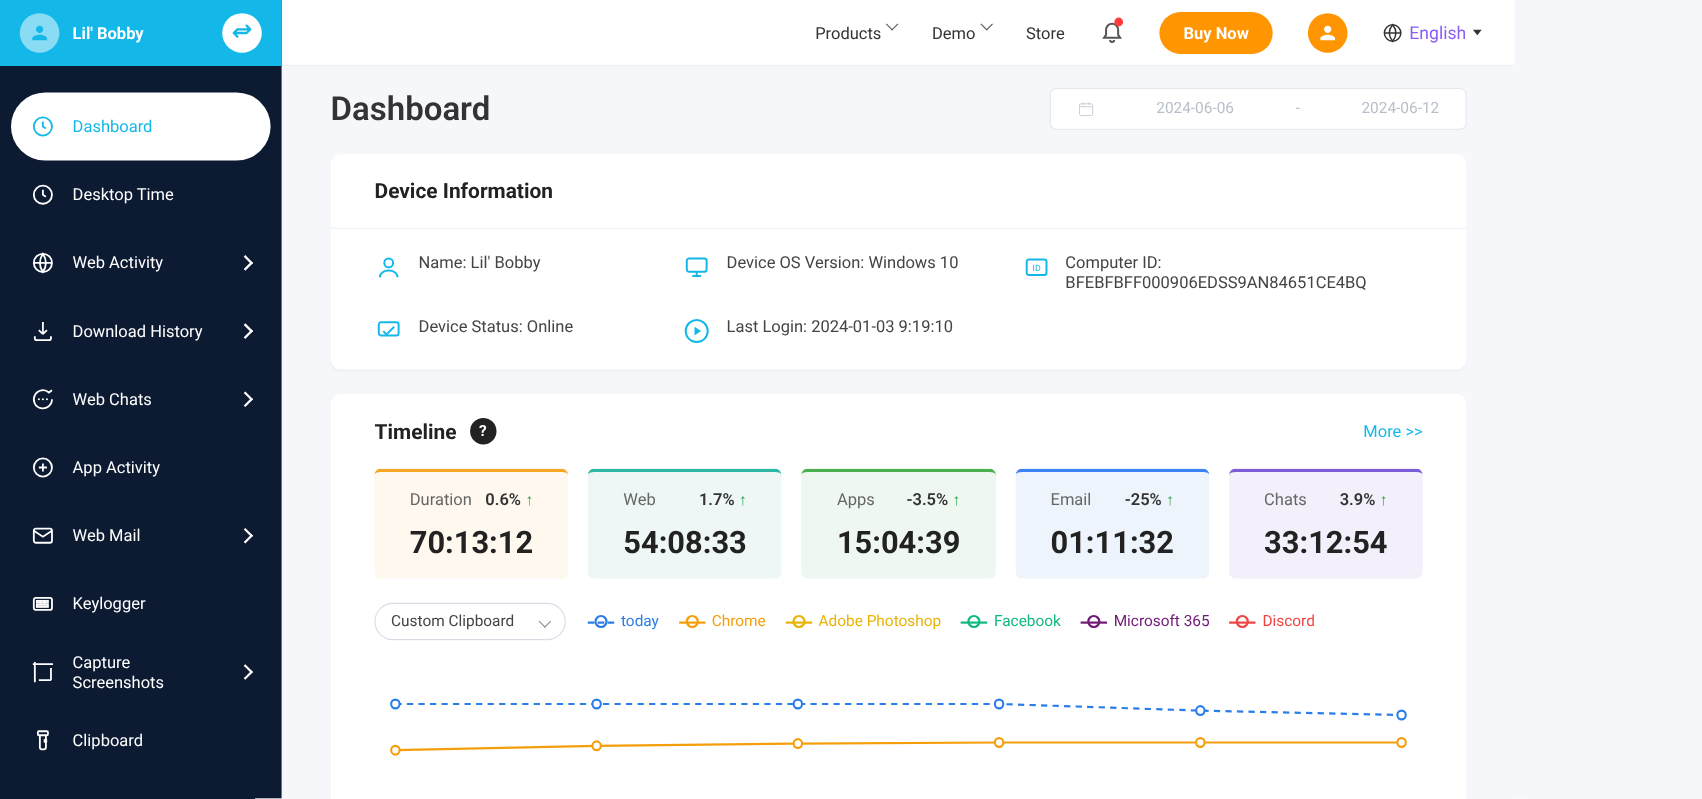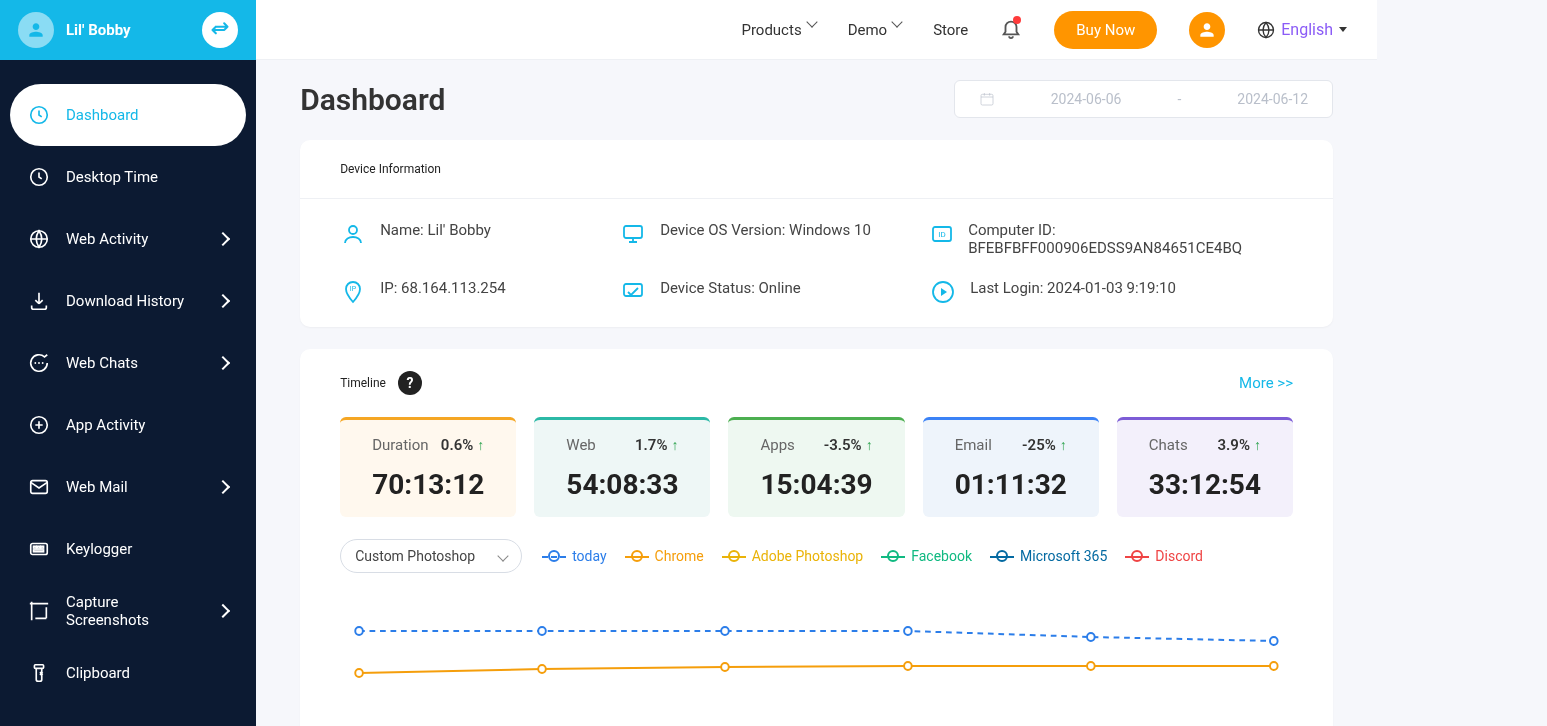--- a/index.html
+++ b/index.html
@@ -27,36 +27,36 @@
   .nav-item .chev { margin-left: auto; width: 10px; height: 10px; border-right: 2px solid #fff; border-bottom: 2px solid #fff; transform: rotate(-45deg); }
 
   
   .main { flex: 1; display: flex; flex-direction: column; background: #fff; }
   .topbar { height: 60px; display: flex; align-items: center; justify-content: flex-end; padding: 0 30px; gap: 32px; border-bottom: 1px solid #eef0f4; background:#fff;}
   .top-link { font-size: 15px; color: #333; cursor: pointer; display: flex; align-items: flex-start; gap: 6px; }
   .top-link .dd { width: 8px; height: 8px; border-right: 1.5px solid #555; border-bottom: 1.5px solid #555; transform: rotate(45deg); margin-top: -3px; }
   .bell { position: relative; cursor:pointer;}
   .bell svg { width: 22px; height: 22px; stroke: #555; fill: none; stroke-width: 2; }
   .bell .dot { position: absolute; top: -1px; right: 1px; width: 8px; height: 8px; background: #ff3b3b; border-radius: 50%; }
-  .buy-now { background: #ff9500; color: #fff; font-weight: 400; padding: 10px 22px; border-radius: 22px; cursor: pointer; font-size: 15px; }
+  .buy-now { background: #ff9500; color: #fff; font-weight: 700; padding: 10px 22px; border-radius: 22px; cursor: pointer; font-size: 15px; }
   .user-circle { width: 36px; height: 36px; border-radius: 50%; background: #ff9500; display: flex; align-items: center; justify-content: center; cursor:pointer;}
   .user-circle svg { width: 20px; height: 20px; fill: #fff; }
   .lang { display: flex; align-items: center; gap: 6px; cursor: pointer; color: #8b5cf6; }
   .lang svg { width: 18px; height: 18px; stroke: #333; fill: none; stroke-width: 1.8; }
   .lang .dd2 { width: 0; height: 0; border-left: 4px solid transparent; border-right: 4px solid transparent; border-top: 5px solid #333; }
 
   .content { flex: 1; background: #f6f7fb; padding: 20px 44px; overflow-y: auto; }
   .page-head { display: flex; align-items: center; justify-content: space-between; margin-bottom: 22px; }
   .page-title { font-size: 30px; font-weight: 600; color: #333; }
   .date-range { background: #fff; border: 1px solid #e3e6ec; border-radius: 6px; padding: 10px 24px; color: #b9bfca; display: flex; align-items: center; gap: 56px; font-size: 14px; }
   .date-range svg { width: 16px; height: 16px; stroke: #b9bfca; fill: none; }
 
   .card { background: #fff; border-radius: 10px; box-shadow: 0 1px 2px rgba(0,0,0,0.04); margin-bottom: 22px; }
   .card-head { padding: 22px 40px; border-bottom: 1px solid #eef0f4; display: flex; align-items: center; gap: 12px; }
-  .card-title { font-size: 12px; font-weight: 400; color: #222; }
+  .card-title { font-size: 19px; font-weight: 700; color: #222; }
   .help-badge { width: 24px; height: 24px; border-radius: 50%; background: #222; color: #fff; display: flex; align-items: center; justify-content: center; font-weight: 700; font-size: 14px; }
   .more-link { margin-left: auto; color: #14b8e8; font-size: 15px; cursor: pointer; }
 
   .card-body { padding: 22px 40px; }
   .info-grid { display: grid; grid-template-columns: 260px 290px auto; gap: 22px 20px; }
   .info-item { display: flex; align-items: flex-start; gap: 14px; font-size: 15px; color: #444; }
   .info-item .ii { width: 26px; height: 26px; display: flex; align-items: center; justify-content: center; }
   .info-item .ii svg { width: 24px; height: 24px; stroke: #14b8e8; fill: none; stroke-width: 1.8; }
 
   .stats-row { display: flex; gap: 18px; padding: 0 40px 22px; }
@@ -73,21 +73,21 @@
   .stat.s4 { background: #f3f0fb; border-top-color: #7c5cd6; }
 
   .legend-row { display: flex; align-items: center; gap: 20px; padding: 0 40px 16px; font-size: 14px; color: #444; }
   .compare-select { border: 1px solid #d8dde5; border-radius: 18px; padding: 8px 14px; display: flex; align-items: center; gap: 24px; cursor:pointer; }
   .compare-select .dd { width: 8px; height: 8px; border-right: 1.5px solid #888; border-bottom: 1.5px solid #888; transform: rotate(45deg); }
   .leg { display: flex; align-items: center; gap: 6px; }
   .leg .mk { width: 24px; height: 12px; display:flex; align-items:center; justify-content:center; position:relative;}
   .leg .mk::before { content:""; position:absolute; left:0; right:0; top:50%; border-top:2px dashed currentColor;}
   .leg .mk.solid::before { border-top-style: solid; }
   .leg .mk::after { content:""; width:8px; height:8px; border:2px solid currentColor; background:#fff; border-radius:50%;}
-  .leg.c0 { color:#2b7de9;} .leg.c1{color:#f59e0b;} .leg.c2{color:#eab308;} .leg.c3{color:#10b981;} .leg.c4{color:#0369a1;text-align:right;} .leg.c5{color:#ef4444;}
+  .leg.c0 { color:#2b7de9;} .leg.c1{color:#f59e0b;} .leg.c2{color:#eab308;} .leg.c3{color:#10b981;} .leg.c4{color:#701a75;text-align:right;} .leg.c5{color:#ef4444;}
 
   .chart-area { padding: 0 40px 30px; }
   .chart-area svg { width: 100%; height: 140px; }
 </style>
 </head>
 <body>
 
 <div class="app">
   <aside class="sidebar">
     <div class="sidebar-header">
@@ -283,29 +283,20 @@
                   <svg viewBox="0 0 24 24">
                     <rect x="3" y="5" width="18" height="14" rx="2"></rect>
                     <text x="12" y="15" font-size="8" text-anchor="middle" fill="#14b8e8" stroke="none">ID</text>
                   </svg>
                 </span>
                 <span>Computer ID: BFEBFBFF000906EDSS9AN84651CE4BQ</span>
               </div>
             <div class="info-item">
                 <span class="ii">
                   <svg viewBox="0 0 24 24">
-                    <path d="M12 2C8 2 5 5 5 9c0 5 7 13 7 13s7-8 7-13c0-4-3-7-7-7z"></path>
-                    <text x="12" y="11" font-size="7" text-anchor="middle" fill="#14b8e8" stroke="none">IP</text>
-                  </svg>
-                </span>
-                <span>IP: 68.164.113.254</span>
-              </div>
-            <div class="info-item">
-                <span class="ii">
-                  <svg viewBox="0 0 24 24">
                     <rect x="3" y="4" width="18" height="12" rx="2"></rect>
                     <path d="M7 12l3 3 7-7"></path>
                   </svg>
                 </span>
                 <span>Device Status: Online</span>
               </div>
             <div class="info-item">
                 <span class="ii">
                   <svg viewBox="0 0 24 24">
                     <circle cx="12" cy="12" r="10"></circle>
@@ -356,21 +347,21 @@
             <div class="stat s4">
               <div class="st-top">
                 <span class="st-label">Chats</span>
                 <span class="st-delta">3.9% <span class="arrow-up">↑</span></span>
               </div>
               <div class="st-val">33:12:54</div>
             </div>
           </div>
         <div class="legend-row">
           <div class="compare-select">
-            <span>Custom Photoshop</span>
+            <span>Custom Clipboard</span>
             <span class="dd"></span>
           </div>
           <div id="legend-items" style="display:flex; gap:18px;">
               <div class="leg c0">
                 <span class="mk "></span>
                 <span>today</span>
               </div>
               <div class="leg c1">
                 <span class="mk solid"></span>
                 <span>Chrome</span>

